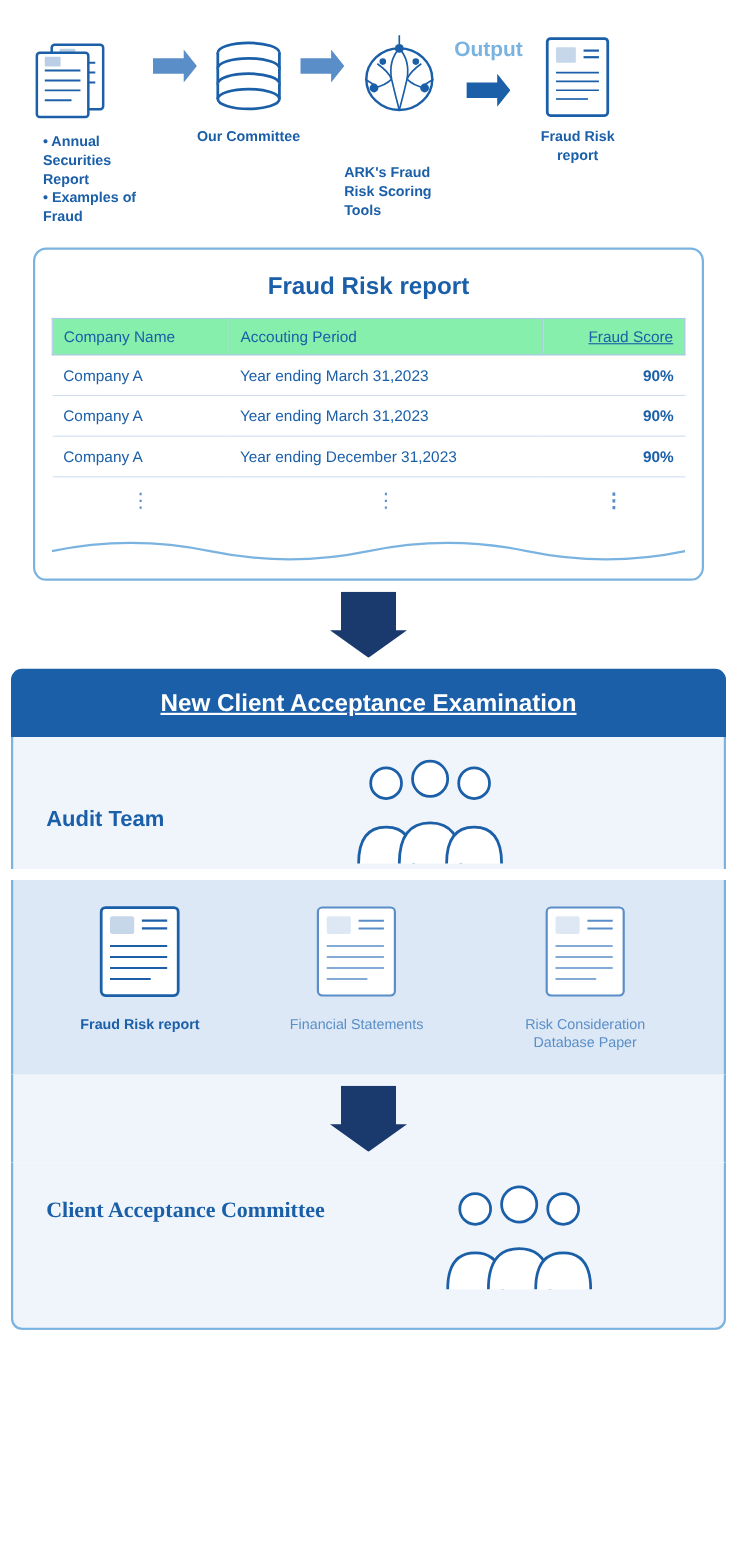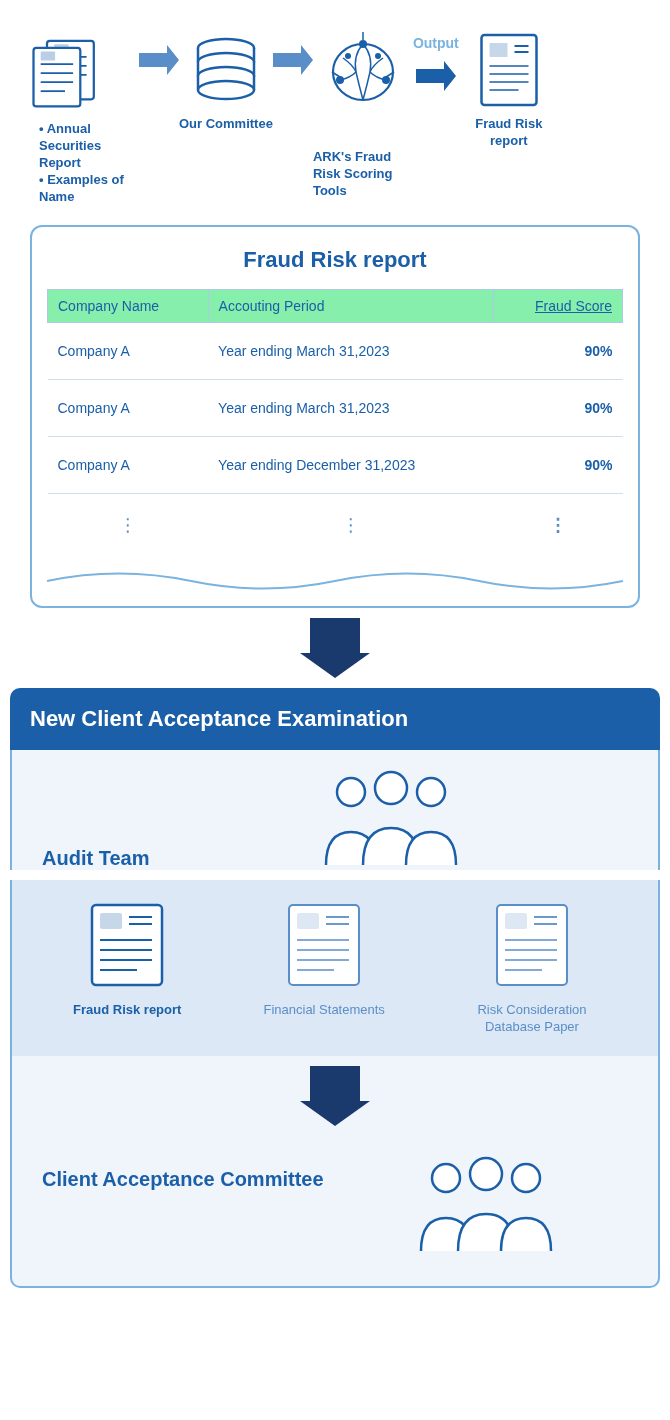--- a/index.html
+++ b/index.html
@@ -56,21 +56,21 @@
       line-height: 1.3;
     }
     .flow-label .bullet {
       display: block;
     }
     .flow-label .bullet::before {
       content: '• ';
     }
     .output-label {
       color: #7ab3e0;
-      font-size: 14px;
+      font-size: 19px;
       font-weight: bold;
       align-self: flex-start;
       margin-bottom: 2px;
     }
     .flow-item-group {
       display: flex;
       flex-direction: column;
     }
     .first-item-labels {
       margin-left: 19px;
@@ -104,21 +104,21 @@
       padding: 8px 10px;
       font-weight: normal;
       text-align: left;
       border: 1px solid #b0c8e8;
     }
     .report-table thead tr th:last-child {
       text-align: right;
       text-decoration: underline;
     }
     .report-table tbody tr td {
-      padding: 20px 10px;
+      padding: 10px 10px;
       border-bottom: 1px solid #d0dff0;
       text-align: left;
       color: #1a5fa8;
     }
     .report-table tbody tr td:last-child {
       text-align: right;
       font-weight: bold;
     }
     .report-table tbody tr td.dots {
       text-align: center;
@@ -152,34 +152,35 @@
     .ncae-section {
       background: #1a5fa8;
       margin: 0 10px;
       border-radius: 10px 10px 0 0;
       padding: 18px 20px;
     }
     .ncae-title {
       color: #fff;
       font-size: 22px;
       font-weight: bold;
-      text-align: left;
+      text-align: center;
+      text-decoration: underline;
     }
 
     
     .audit-section {
       background: #f0f5fc;
       margin: 0 10px;
       padding: 20px 30px 0 30px;
       border-left: 2px solid #7ab3e0;
       border-right: 2px solid #7ab3e0;
     }
     .audit-row {
       display: flex;
-      align-items: flex-end;
+      align-items: center;
       gap: 4px;
     }
     .audit-team-label {
       font-size: 20px;
       font-weight: bold;
       color: #1a5fa8;
       white-space: nowrap;
       padding-top: 10px;
     }
     .audit-people-icon {
@@ -248,20 +249,21 @@
       border-left: 2px solid #7ab3e0;
       border-right: 2px solid #7ab3e0;
       border-bottom: 2px solid #7ab3e0;
       border-radius: 0 0 10px 10px;
       padding: 20px 30px 30px 30px;
     }
     .cac-row {
       display: flex;
       align-items: flex-start;
       gap: 20px;
+      font-family: Liberation Serif, serif;
     }
     .cac-label {
       font-size: 20px;
       font-weight: bold;
       color: #1a5fa8;
       white-space: nowrap;
       padding-top: 10px;
       line-height: 1.3;
     }
     .cac-people-icon {
@@ -295,21 +297,21 @@
         <line x1="23" y1="36" x2="59" y2="36" stroke="#1a5fa8" stroke-width="2"></line>
         <line x1="23" y1="46" x2="59" y2="46" stroke="#1a5fa8" stroke-width="2"></line>
         <line x1="23" y1="56" x2="59" y2="56" stroke="#1a5fa8" stroke-width="2"></line>
         <line x1="23" y1="66" x2="50" y2="66" stroke="#1a5fa8" stroke-width="2"></line>
         <rect x="23" y="22" width="16" height="10" rx="1" fill="#1a5fa8" opacity="0.3"></rect>
       </svg>
     </div>
     <div class="first-item-labels">
       <div class="flow-label">
         <span class="bullet">Annual Securities Report</span>
-        <span class="bullet">Examples of Name</span>
+        <span class="bullet">Examples of Fraud</span>
       </div>
     </div>
   </div>
 
   <div class="flow-arrow">
     <svg viewBox="0 0 40 30" fill="none" xmlns="http://www.w3.org/2000/svg">
       <polygon points="0,8 28,8 28,0 40,15 28,30 28,22 0,22" fill="#5a8ec8"></polygon>
     </svg>
   </div>
 

